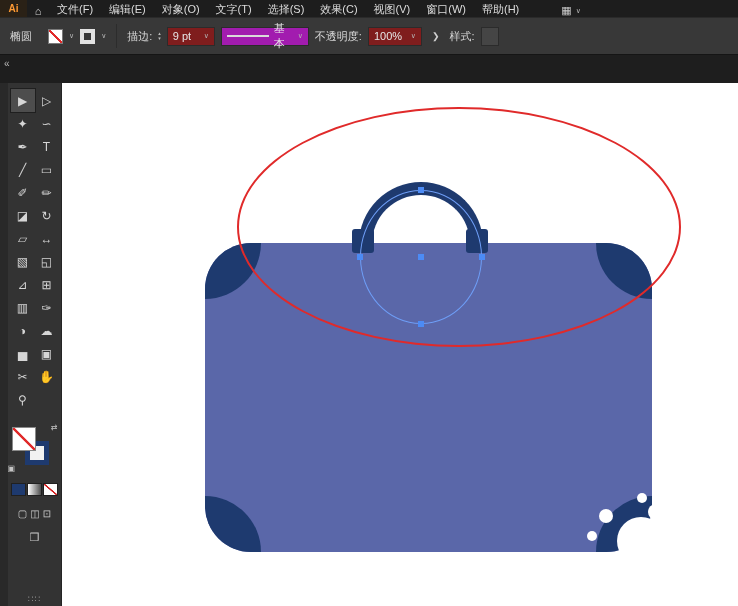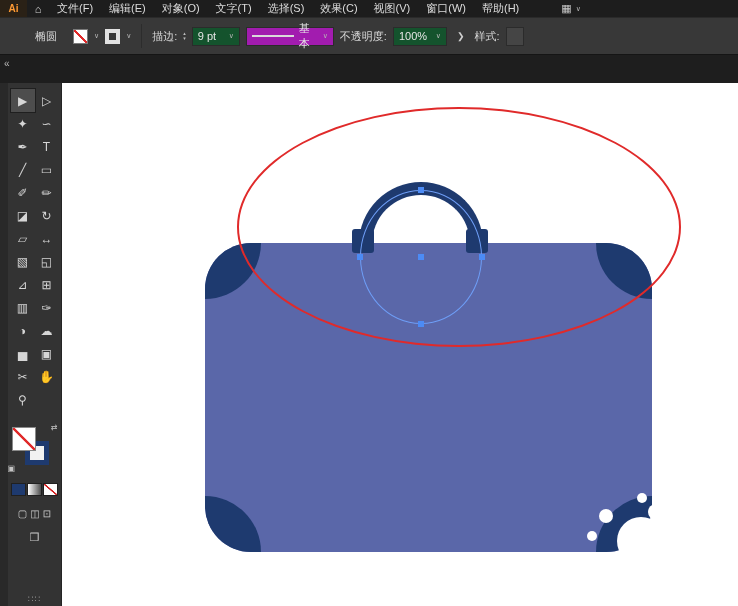--- a/index.html
+++ b/index.html
@@ -1,39 +1,39 @@
 <!DOCTYPE html>
 <html><head>
 <meta charset="utf-8">
 <style>
   * { margin:0; padding:0; box-sizing:border-box; }
   html,body { width:738px; height:606px; overflow:hidden; }
   body { font-family:"Liberation Sans", sans-serif; background:#1e1e1e; position:relative; }
 
   
-  .menubar { height:17px; background:#1d1d1d; display:flex; align-items:center; color:#dcdcdc; font-size:11px; }
+  .menubar { height:17px; background:#1d1d1d; display:flex; align-items:flex-end; color:#dcdcdc; font-size:11px; }
   .ai-logo { width:27px; height:17px; background:#2a2116; color:#ff9a33; font-weight:bold; font-size:10px;
              display:flex; align-items:center; justify-content:center; cursor:pointer; }
   .home-ic { width:22px; text-align:center; font-size:11px; color:#cfcfcf; cursor:pointer; }
   .menu-item { padding:0 8px; cursor:pointer; white-space:nowrap; }
   .ws-switch { margin-left:34px; display:flex; align-items:center; gap:4px; cursor:pointer; color:#c9c9c9; }
   .ws-switch .caret { font-size:7px; }
 
   
   .controlbar { height:38px; background:#383838; border-top:1px solid #2a2a2a; border-bottom:1px solid #151515;
                 display:flex; align-items:center; font-size:11px; color:#c9c9c9; padding:0 10px; gap:6px; }
   .cb-label { color:#d6d6d6; white-space:nowrap; }
-  .tool-name { margin-right:10px;margin-left:25px; }
+  .tool-name { margin-right:10px; }
   .swatch { width:15px; height:15px; border:1px solid #7a7a7a; cursor:pointer; flex:none; }
   .none-fill { background:linear-gradient(to top right,#ffffff 44%,#e02a2a 46%,#e02a2a 54%,#ffffff 56%); }
   .stroke-sw { border:4px solid #e2e2e2; background:#383838; }
   .caret { font-size:7px; color:#b5b5b5; cursor:pointer; }
   .sep { width:1px; height:24px; background:#2c2c2c; margin:0 4px; flex:none; }
   .stepper { display:flex; flex-direction:column; font-size:5px; line-height:5px; color:#bdbdbd; cursor:pointer; }
-  .cb-field { background:#14532d; border:1px solid #2b2b2b; height:19px; display:flex; align-items:center;
+  .cb-field { background:#7f1d1d; border:1px solid #2b2b2b; height:19px; display:flex; align-items:center;
               padding:0 5px; color:#e6e6e6; gap:5px; cursor:pointer; }
   .f-strokeval { width:48px; justify-content:space-between; }
   .f-profile { width:108px; justify-content:space-between; }
   .f-brush { width:88px; justify-content:center; background:#a21caf; }
   .f-opacity { width:54px; justify-content:space-between; }
   .profile-line { width:42px; height:2px; background:#dadada; flex:none; }
   .expand-ar { color:#cfcfcf; font-size:9px; margin:0 4px; cursor:pointer; }
   .f-style { width:18px; height:19px; background:#454545; border:1px solid #2b2b2b; flex:none; cursor:pointer; }
 
   

